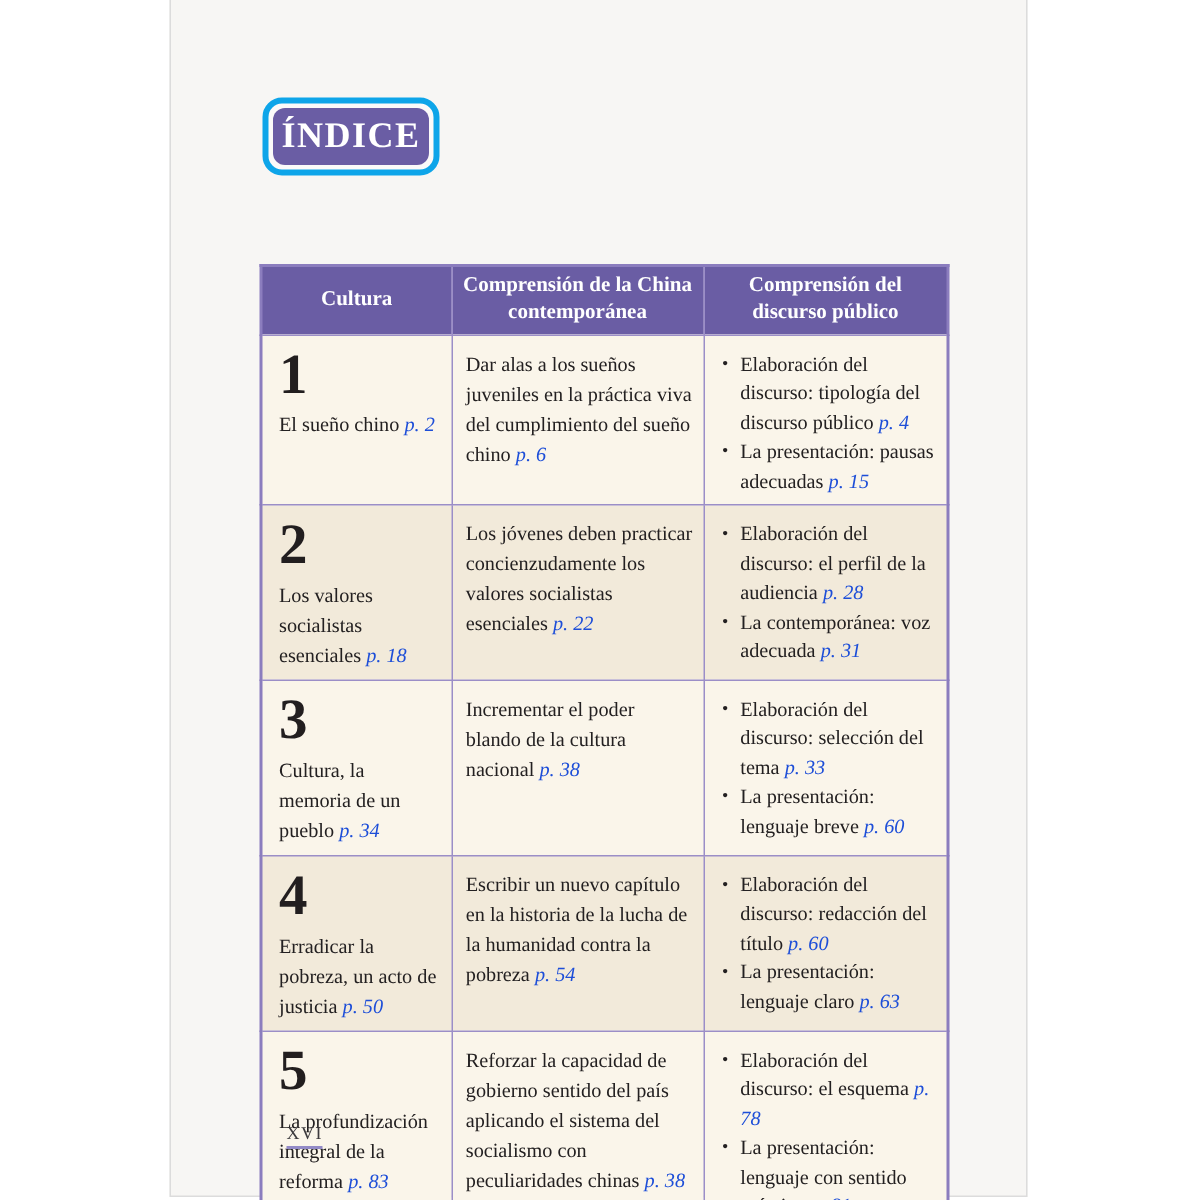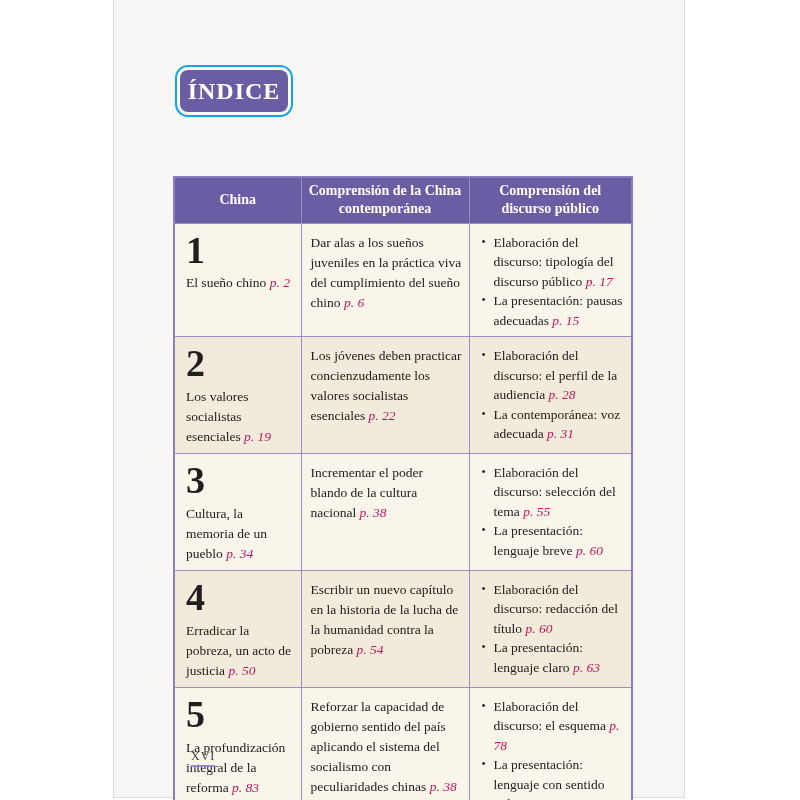--- a/index.html
+++ b/index.html
@@ -20,21 +20,21 @@
     width: 572px; height: 800px;
     background: #f7f6f4;
     border: 1px solid #dcdcdc;
   }
 
   
   .badge-outer {
     position: absolute;
     left: 61px; top: 66px;
     width: 118px; height: 52px;
-    border: 2px solid #0ea5e9;
+    border: 4px solid #0ea5e9;
     border-radius: 13px;
     background: #fbfaf9;
   }
   .badge-inner {
     position: absolute;
     left: 3px; top: 3px; right: 3px; bottom: 3px;
     background: #6a5da4;
     border-radius: 8px;
     display: flex; align-items: center; justify-content: center;
   }
@@ -102,21 +102,21 @@
   }
   .bullet {
     flex: 0 0 20px;
     text-align: center;
     font-size: 12px;
   }
   .topic-text { flex: 1; }
 
   .pref {
     font-style: italic;
-    color: #be185d;
+    color: #1d4ed8;
   }
 
   
   .footer {
     position: absolute;
     left: 62px; top: 747px; padding-left: 15px;
   }
   .footer-inner {
     display: inline-block;
     font-size: 12px;
@@ -138,51 +138,51 @@
   </div>
 
   <table class="toc">
     <colgroup>
       <col style="width:127px">
       <col style="width:168px">
       <col style="width:163px">
     </colgroup>
     <thead>
       <tr>
-        <th>China</th>
+        <th>Cultura</th>
         <th>Comprensión de la China contemporánea</th>
         <th>Comprensión del discurso público</th>
       </tr>
     </thead>
     <tbody>
 
       <tr>
         <td class="unit-cell">
           <div class="unit-number">1</div>
           <div class="unit-title"><span>El sueño chino</span> <span class="pref">p. 2</span></div>
         </td>
         <td class="china-cell">
           <span>Dar alas a los sueños juveniles en la práctica viva del cumplimiento del sueño chino</span> <span class="pref">p. 6</span>
         </td>
         <td class="topics-cell">
           <div class="topic">
             <span class="bullet">•</span>
-            <span class="topic-text"><span>Elaboración del discurso: tipología del discurso público</span> <span class="pref">p. 17</span></span>
+            <span class="topic-text"><span>Elaboración del discurso: tipología del discurso público</span> <span class="pref">p. 4</span></span>
           </div>
           <div class="topic">
             <span class="bullet">•</span>
             <span class="topic-text"><span>La presentación: pausas adecuadas</span> <span class="pref">p. 15</span></span>
           </div>
         </td>
       </tr>
 
       <tr>
         <td class="unit-cell">
           <div class="unit-number">2</div>
-          <div class="unit-title"><span>Los valores socialistas esenciales</span> <span class="pref">p. 19</span></div>
+          <div class="unit-title"><span>Los valores socialistas esenciales</span> <span class="pref">p. 18</span></div>
         </td>
         <td class="china-cell">
           <span>Los jóvenes deben practicar concienzudamente los valores socialistas esenciales</span> <span class="pref">p. 22</span>
         </td>
         <td class="topics-cell">
           <div class="topic">
             <span class="bullet">•</span>
             <span class="topic-text"><span>Elaboración del discurso: el perfil de la audiencia</span> <span class="pref">p. 28</span></span>
           </div>
           <div class="topic">
@@ -196,21 +196,21 @@
         <td class="unit-cell">
           <div class="unit-number">3</div>
           <div class="unit-title"><span>Cultura, la memoria de un pueblo</span> <span class="pref">p. 34</span></div>
         </td>
         <td class="china-cell">
           <span>Incrementar el poder blando de la cultura nacional</span> <span class="pref">p. 38</span>
         </td>
         <td class="topics-cell">
           <div class="topic">
             <span class="bullet">•</span>
-            <span class="topic-text"><span>Elaboración del discurso: selección del tema</span> <span class="pref">p. 55</span></span>
+            <span class="topic-text"><span>Elaboración del discurso: selección del tema</span> <span class="pref">p. 33</span></span>
           </div>
           <div class="topic">
             <span class="bullet">•</span>
             <span class="topic-text"><span>La presentación: lenguaje breve</span> <span class="pref">p. 60</span></span>
           </div>
         </td>
       </tr>
 
       <tr>
         <td class="unit-cell">

